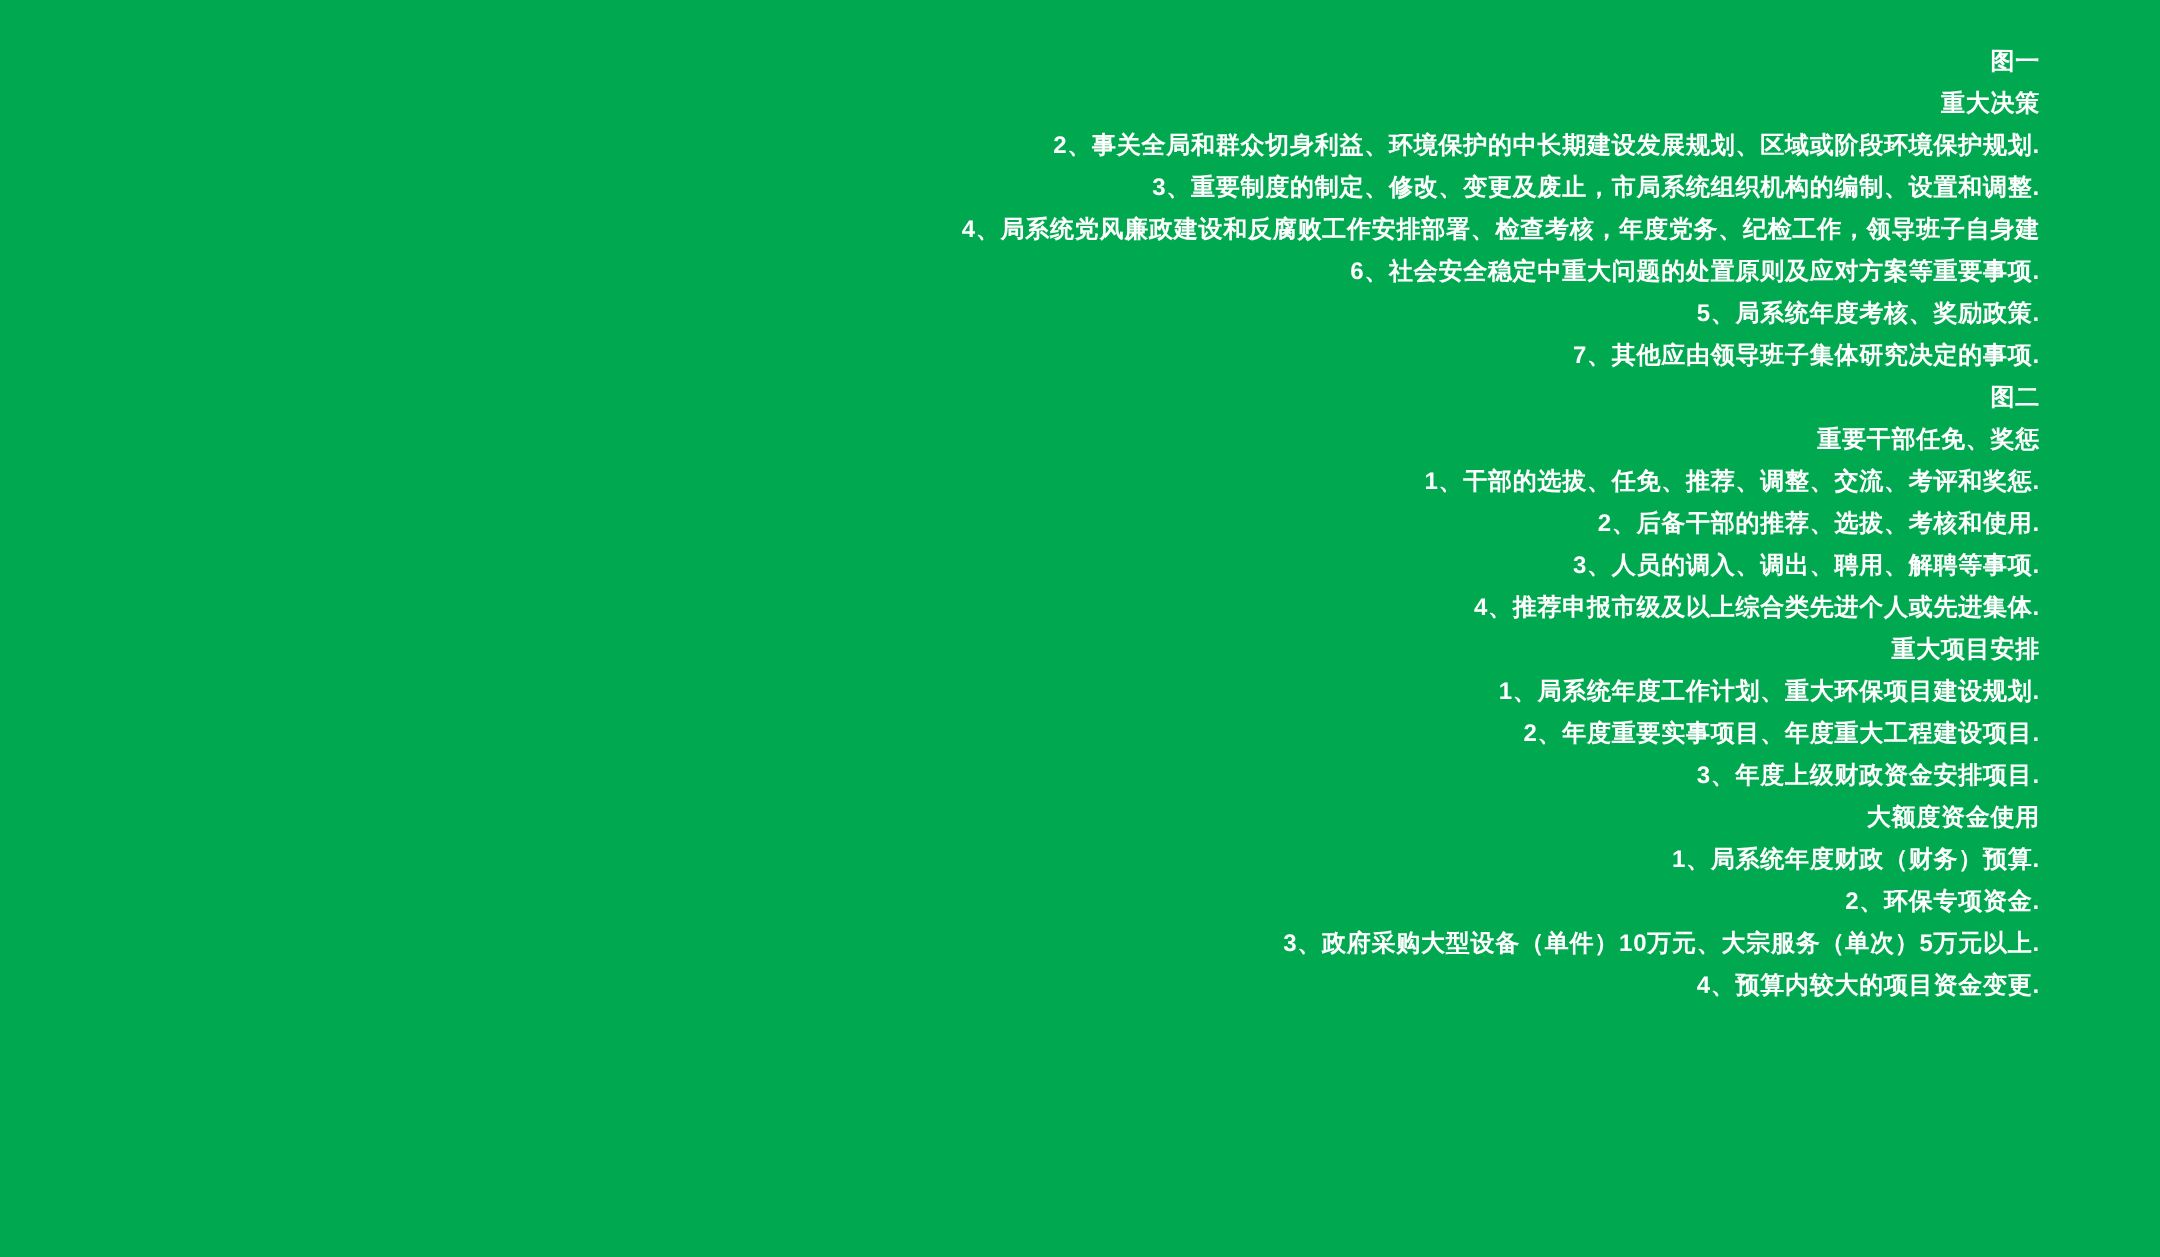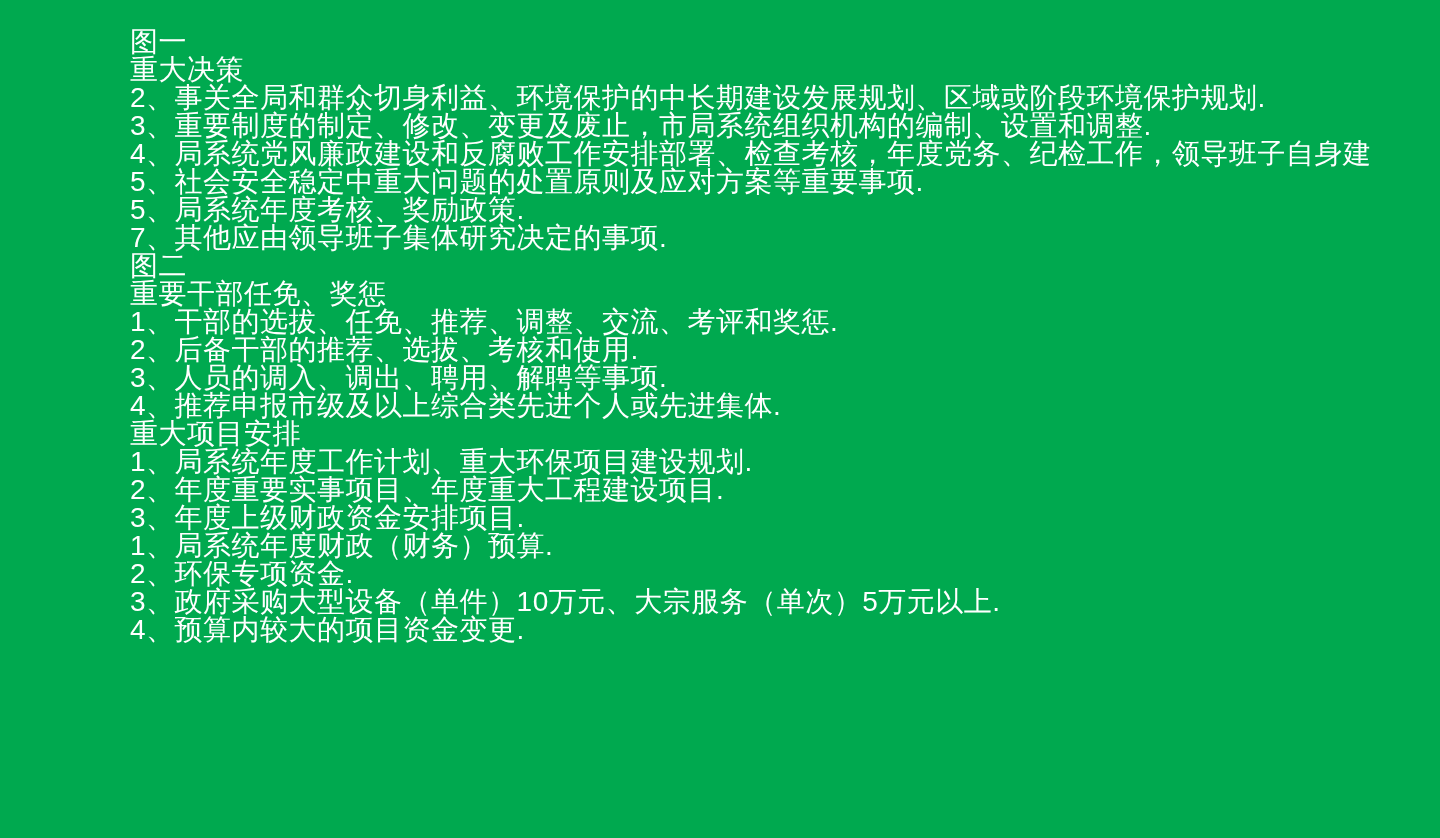--- a/index.html
+++ b/index.html
@@ -14,52 +14,54 @@
     width: 1440px;
     height: 838px;
     background: #00a94f;
   }
   .textblock {
     position: absolute;
     left: 130px;
     top: 28px;
     width: 1230px;
     font-family: "Liberation Sans", sans-serif;
-    font-weight: 400;
-    font-size: 28px;
+    font-weight: 700;
+    font-size: 16px;
     line-height: 28px;
     color: #ffffff;
     letter-spacing: 0.5px;
     white-space: nowrap;
+    text-align: right;
   }
   .line {
     height: 28px;
   }
 </style>
 </head>
 <body>
 
 <main class="canvas" style="background: rgb(0, 169, 79);">
   <div class="textblock" style="color: rgb(255, 255, 255);">
     <div class="line">图一</div>
     <div class="line">重大决策</div>
     <div class="line">2、事关全局和群众切身利益、环境保护的中长期建设发展规划、区域或阶段环境保护规划.</div>
     <div class="line">3、重要制度的制定、修改、变更及废止，市局系统组织机构的编制、设置和调整.</div>
     <div class="line">4、局系统党风廉政建设和反腐败工作安排部署、检查考核，年度党务、纪检工作，领导班子自身建</div>
-    <div class="line">5、社会安全稳定中重大问题的处置原则及应对方案等重要事项.</div>
+    <div class="line">6、社会安全稳定中重大问题的处置原则及应对方案等重要事项.</div>
     <div class="line">5、局系统年度考核、奖励政策.</div>
     <div class="line">7、其他应由领导班子集体研究决定的事项.</div>
     <div class="line">图二</div>
     <div class="line">重要干部任免、奖惩</div>
     <div class="line">1、干部的选拔、任免、推荐、调整、交流、考评和奖惩.</div>
     <div class="line">2、后备干部的推荐、选拔、考核和使用.</div>
     <div class="line">3、人员的调入、调出、聘用、解聘等事项.</div>
     <div class="line">4、推荐申报市级及以上综合类先进个人或先进集体.</div>
     <div class="line">重大项目安排</div>
     <div class="line">1、局系统年度工作计划、重大环保项目建设规划.</div>
     <div class="line">2、年度重要实事项目、年度重大工程建设项目.</div>
     <div class="line">3、年度上级财政资金安排项目.</div>
+    <div class="line">大额度资金使用</div>
     <div class="line">1、局系统年度财政（财务）预算.</div>
     <div class="line">2、环保专项资金.</div>
     <div class="line">3、政府采购大型设备（单件）10万元、大宗服务（单次）5万元以上.</div>
     <div class="line">4、预算内较大的项目资金变更.</div>
   </div>
 </main>
 
 </body></html>

